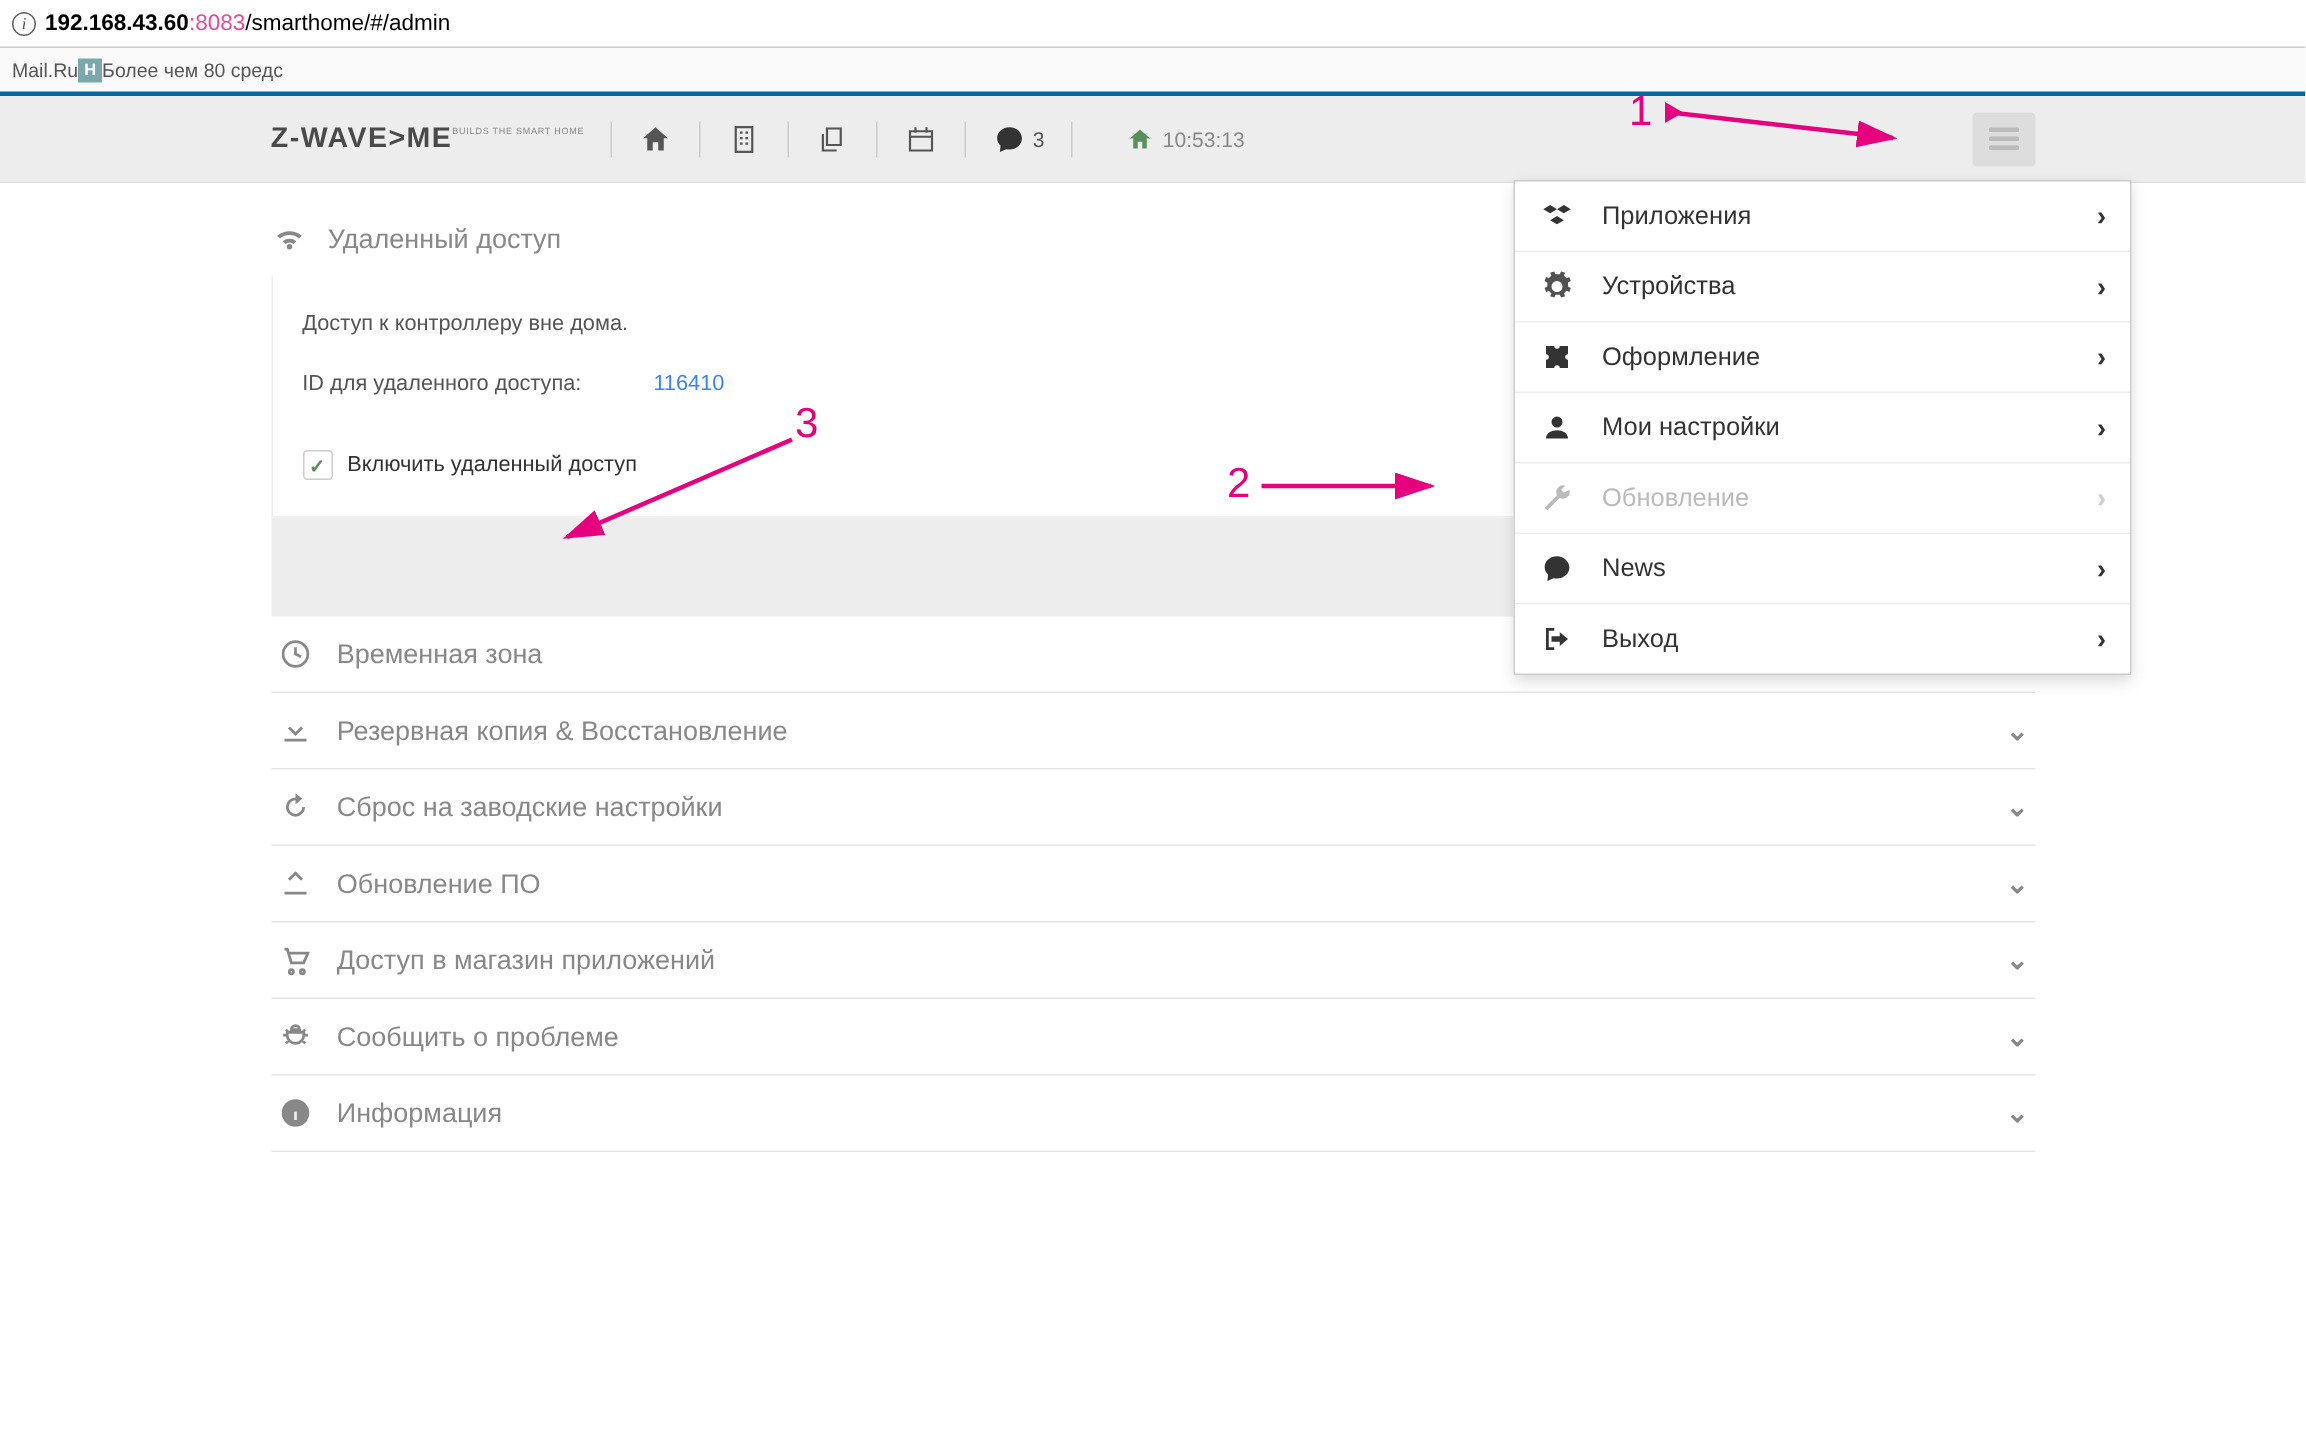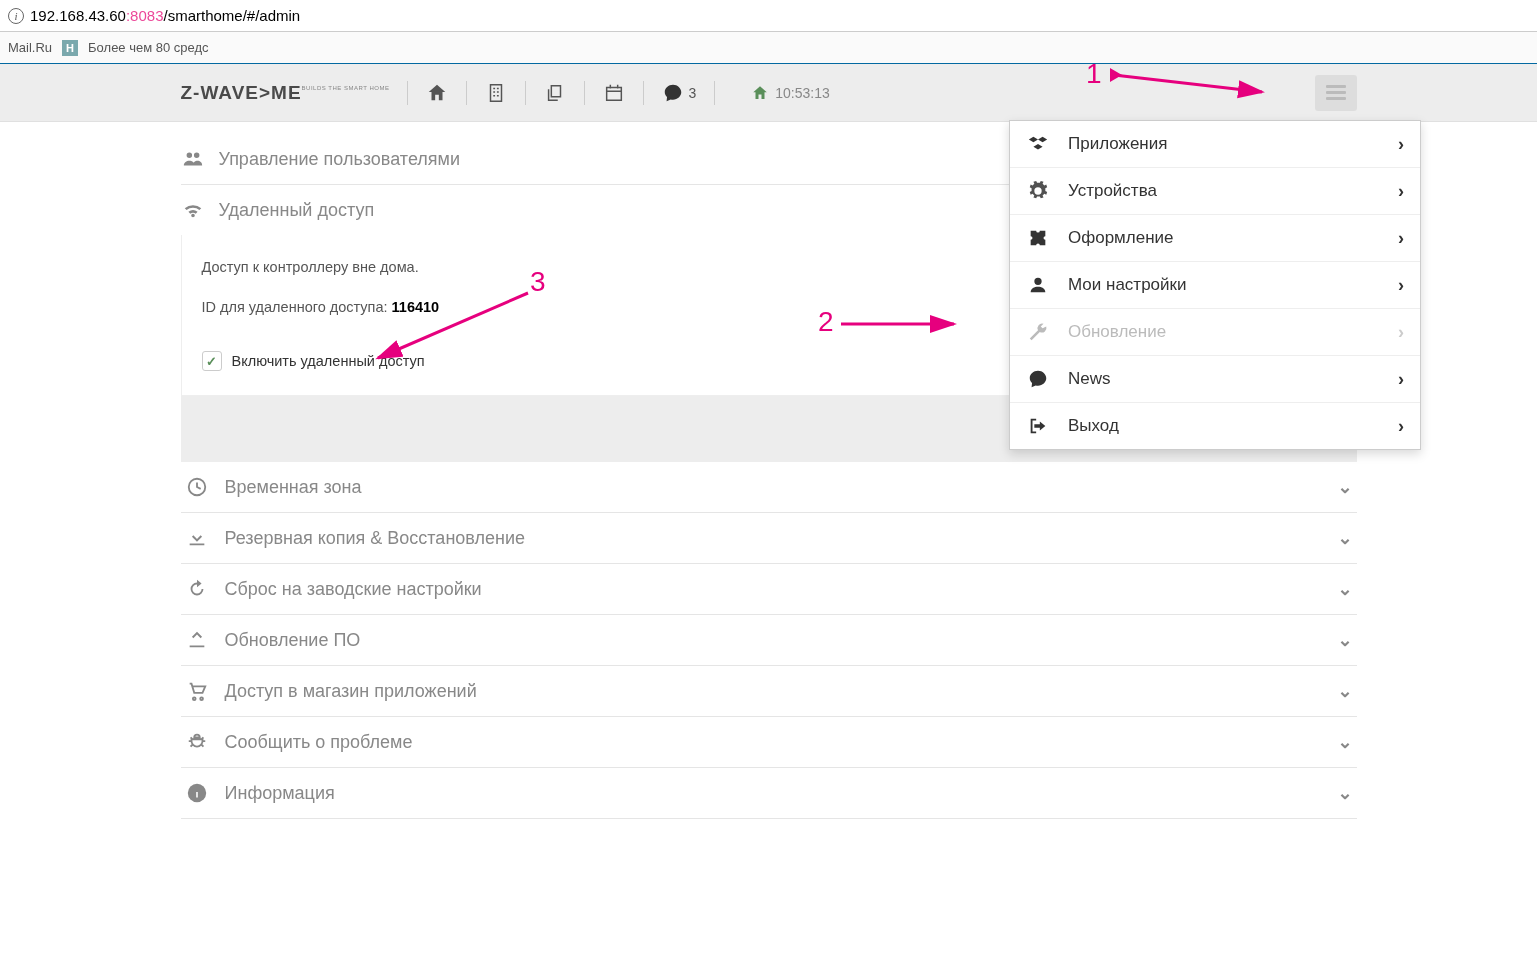--- a/index.html
+++ b/index.html
@@ -1,26 +1,26 @@
 <!DOCTYPE html>
 <html><head>
 <meta charset="utf-8">
 <style>
 * { margin: 0; padding: 0; box-sizing: border-box; }
 body { font-family: Arial, Helvetica, sans-serif; background: #fff; font-size: 14px; color: #555; }
 
 
 .address-bar { border-bottom: 1px solid #ccc; height: 32px; display: flex; align-items: center; padding: 0 8px; font-size: 15px; }
 .address-bar .info-icon { border: 1px solid #666; border-radius: 50%; width: 16px; height: 16px; display: inline-flex; align-items: center; justify-content: center; font-size: 11px; margin-right: 6px; font-family: serif; font-style: italic; }
-.address-bar .ip { color: #000; font-weight: normal; }
+.address-bar .ip { color: #000; font-weight: bold; }
 .address-bar .port { color: #ec4899; }
 .address-bar .path { color: #000; }
 
 
-.bookmarks { height: 32px; display: flex; align-items: center; padding: 0 8px; border-bottom: 1px solid #0369a1; font-size: 13px; gap: 10px; background: #fafafa; }
+.bookmarks { height: 32px; display: flex; align-items: center; padding: 0 8px; border-bottom: 3px solid #0369a1; font-size: 13px; background: #fafafa; }
 .bookmarks .h-icon { background: #7aa8ad; color: #fff; width: 16px; height: 16px; display: inline-flex; align-items: center; justify-content: center; font-weight: bold; font-size: 11px; }
 .bookmarks span { color: #555; }
 
 
 .topnav { background: #ededed; border-bottom: 1px solid #e0e0e0; height: 58px; position: relative; }
 .topnav-inner { max-width: 1200px; margin: 0 auto; height: 100%; display: flex; align-items: center; padding: 0 12px; }
 .logo { font-family: Arial; font-weight: bold; letter-spacing: 1px; color: #4a4a4a; font-size: 19px; display: flex; flex-direction: row; line-height: 1; }
 .logo .sub { font-size: 6px; letter-spacing: 0.5px; color: #888; font-weight: normal; margin-top: 2px; }
 .nav-sep { border-left: 1px solid #ccc; height: 24px; margin: 0 18px; }
 .nav-icon { color: #555; font-size: 18px; display: inline-flex; align-items: center; gap: 4px; }
@@ -42,21 +42,21 @@
 
 
 .content { max-width: 1200px; margin: 0 auto; padding: 12px 12px 40px; }
 .section-header { display: flex; align-items: center; gap: 14px; padding: 14px 0; border-bottom: 1px solid #e5e5e5; color: #888; font-size: 18px; }
 .section-header .sh-icon { width: 24px; display: flex; justify-content: center; }
 
 .panel { background: #fff; border: 0; }
 .panel-body { background: #fff; padding: 24px 20px 20px; border: 1px solid #eee; border-top: none; }
 .panel-text { color: #555; font-size: 14.5px; margin-bottom: 24px; }
 .panel-id { font-size: 14.5px; margin-bottom: 32px; }
-.panel-id b { color: #000000; font-weight: bold; }
+.panel-id b { color: #3b82f6; font-weight: normal; margin-left: 44px; }
 
 .checkbox-row { display: flex; align-items: center; gap: 10px; padding: 4px 0; font-size: 14.5px; color: #333; }
 .checkbox { width: 20px; height: 20px; border: 1px solid #ccc; border-radius: 3px; background: #fff; display: flex; align-items: center; justify-content: center; color: #5a8f5a; font-weight: bold; font-size: 13px; flex-shrink: 0; }
 
 .panel-footer { background: #ededed; padding: 14px; display: flex; justify-content: flex-end; }
 .btn-save { background: #4d7a4d; color: #fff; padding: 10px 18px; border-radius: 4px; display: inline-flex; align-items: center; gap: 8px; font-size: 15px; cursor: pointer; }
 
 
 .collapse-row { display: flex; align-items: center; gap: 16px; padding: 14px 4px; border-bottom: 1px solid #e5e5e5; color: #888; font-size: 18px; cursor: pointer; }
 .collapse-row .cr-icon { width: 24px; display: flex; justify-content: center; }
@@ -198,28 +198,20 @@
             <path d="M10 4H4v16h6v-2H6V6h4zM14 7l6 5-6 5v-3H8v-4h6z"></path>
           </svg>
         </span>
       <span>Выход</span>
         <span class="chev">›</span>
     </div>
   </div>
 </div>
 
 <div class="content">
-  <div class="section-header">
-    <span class="sh-icon">
-        <svg class="icon-lg" viewBox="0 0 24 24">
-          <path d="M8 11a3 3 0 100-6 3 3 0 000 6zm8 0a3 3 0 100-6 3 3 0 000 6zM2 19c0-3 3-5 6-5s6 2 6 5zm10 0c0-1.4.5-2.6 1.3-3.6 1-.9 2.4-1.4 3.7-1.4 2.5 0 5 1.7 5 5z"></path>
-        </svg>
-      </span>
-    <span>Управление пользователями</span>
-  </div>
 
   <div class="section-header" style="border-bottom:none;">
     <span class="sh-icon">
         <svg class="icon-lg" viewBox="0 0 24 24">
           <path d="M12 20a2 2 0 100-4 2 2 0 000 4zm-5-6a8 8 0 0110 0l-2 2a5 5 0 00-6 0zM3 10a14 14 0 0118 0l-2 2a11 11 0 00-14 0z"></path>
         </svg>
       </span>
     <span>Удаленный доступ</span>
   </div>
 

